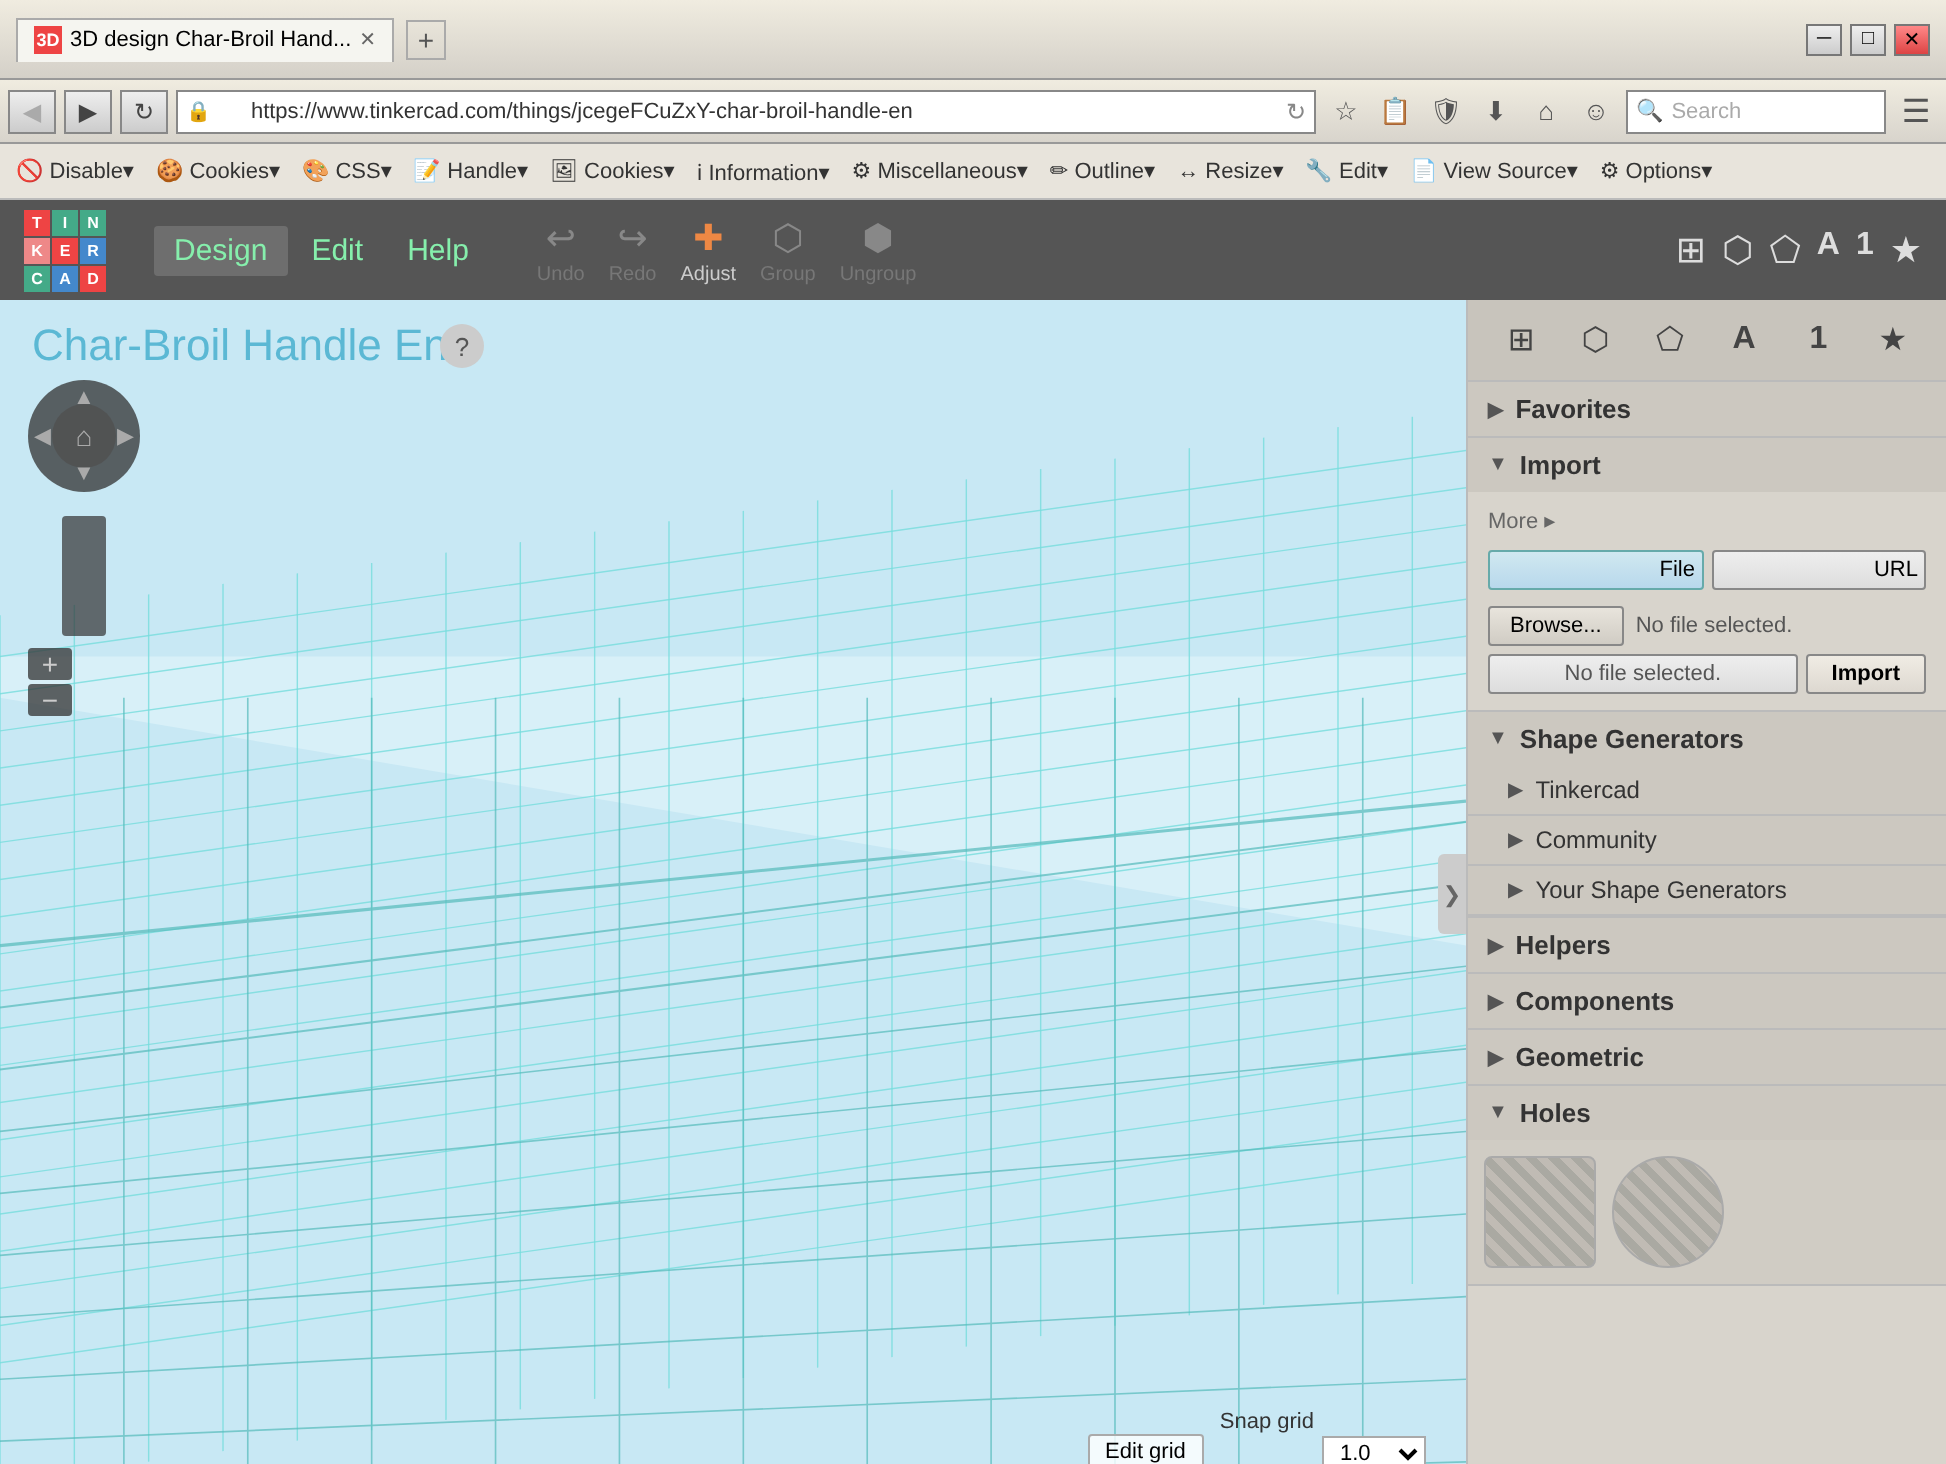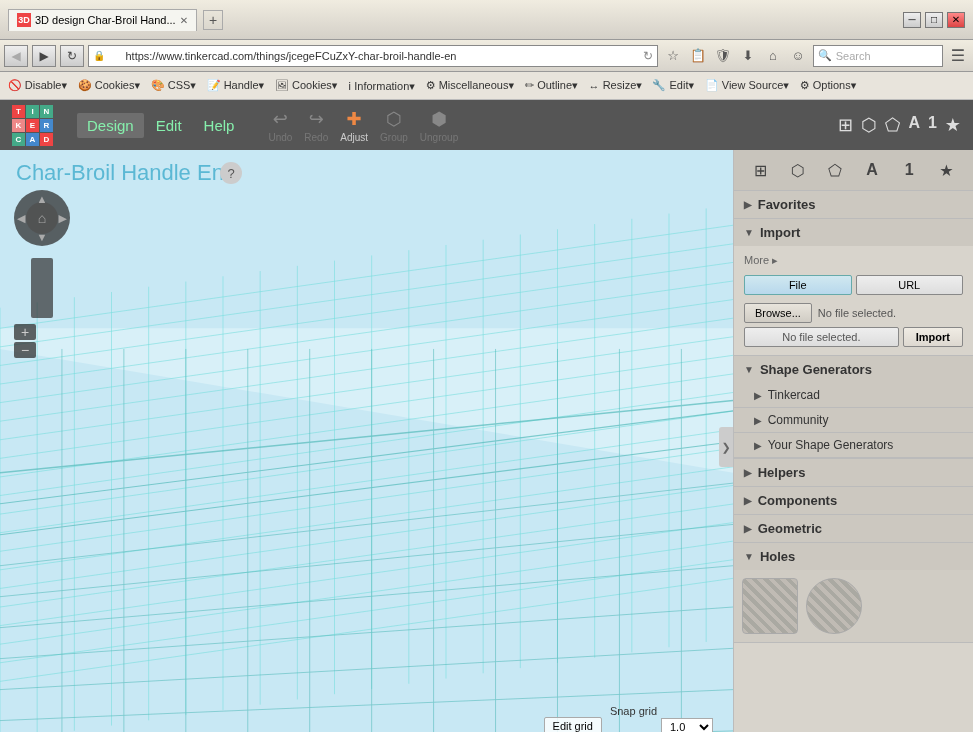--- a/index.html
+++ b/index.html
@@ -414,21 +414,21 @@
       font-size: 11px;
     }
     .import-type-row {
       display: flex;
       gap: 4px;
       margin-bottom: 8px;
     }
     .import-type-btn {
       flex: 1;
       padding: 3px;
-      text-align: center;
+      text-align: right;
       border: 1px solid #888;
       background: linear-gradient(to bottom, #eee, #ddd);
       cursor: pointer;
       font-size: 11px;
       border-radius: 2px;
     }
     .import-type-btn.active {
       background: linear-gradient(to bottom, #d0e8f0, #b8d8ec);
       border-color: #6aa;
     }

